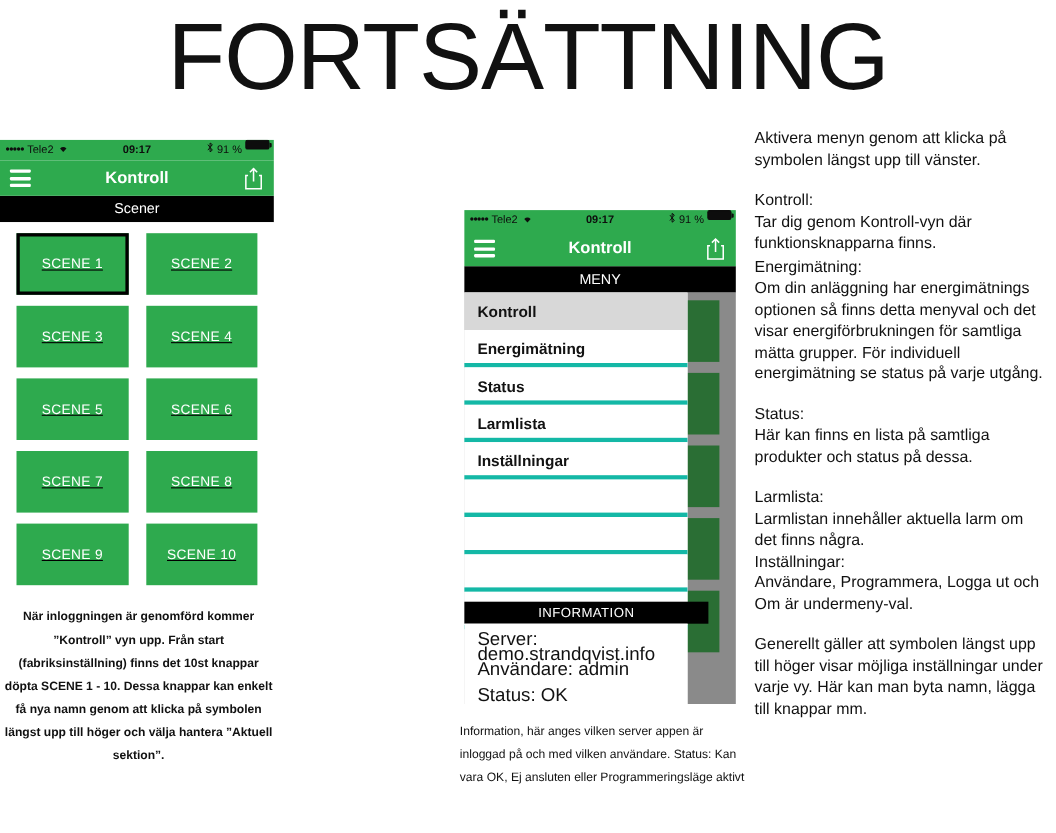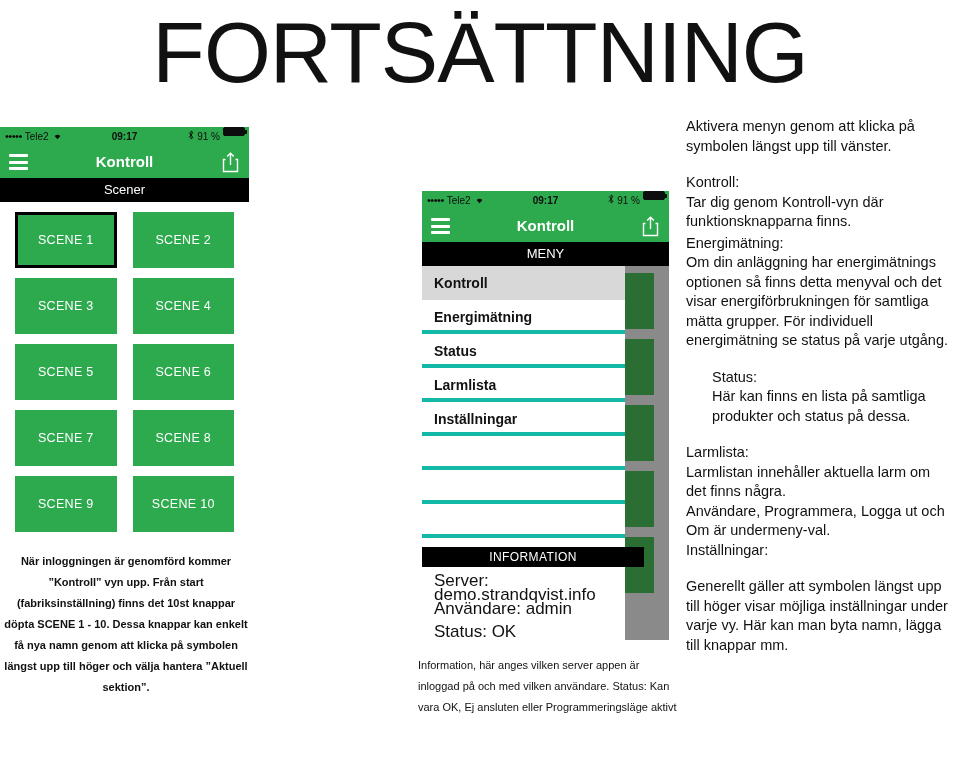--- a/index.html
+++ b/index.html
@@ -84,20 +84,21 @@
   }
 
   
   .scene-grid {
     position: relative;
     background: #ffffff;
     padding: 10px 15px 0 15px;
     display: grid;
     grid-template-columns: 1fr 1fr;
     gap: 10px 16px;
+    text-decoration: underline;
   }
   .scene-btn {
     height: 56px;
     background: #2eaa4e;
     color: #ffffff;
     display: flex; align-items: center; justify-content: center;
     font-size: 12.5px;
     letter-spacing: 0.3px;
   }
   .scene-btn.selected { outline: 3px solid #000000; outline-offset: -3px; }
@@ -303,29 +304,29 @@
     <div style="margin-bottom:17px;">Aktivera menyn genom att klicka på symbolen längst upp till vänster.</div>
     <div id="notes-sections">
         <div style="margin-bottom: 2px;">
           <div>Kontroll:</div>
           <div>Tar dig genom Kontroll-vyn där funktionsknapparna finns.</div>
         </div>
         <div style="margin-bottom: 17px;">
           <div>Energimätning:</div>
           <div>Om din anläggning har energimätnings optionen så finns detta menyval och det visar energiförbrukningen för samtliga mätta grupper. För individuell energimätning se status på varje utgång.</div>
         </div>
-        <div style="margin-bottom: 17px; margin-left: 26px;">
+        <div style="margin-bottom: 17px;">
           <div>Status:</div>
           <div>Här kan finns en lista på samtliga produkter och status på dessa.</div>
         </div>
         <div style="margin-bottom: 0px;">
           <div>Larmlista:</div>
           <div>Larmlistan innehåller aktuella larm om det finns några.</div>
         </div>
         <div style="margin-bottom: 0px;">
+          <div>Inställningar:</div>
           <div>Användare, Programmera, Logga ut och Om är undermeny-val.</div>
-          <div>Inställningar:</div>
         </div>
       </div>
     <div style="margin-top:17px;">Generellt gäller att symbolen längst upp till höger visar möjliga inställningar under varje vy. Här kan man byta namn, lägga till knappar mm.</div>
   </div>
 
 </div>
 
 </body></html>

